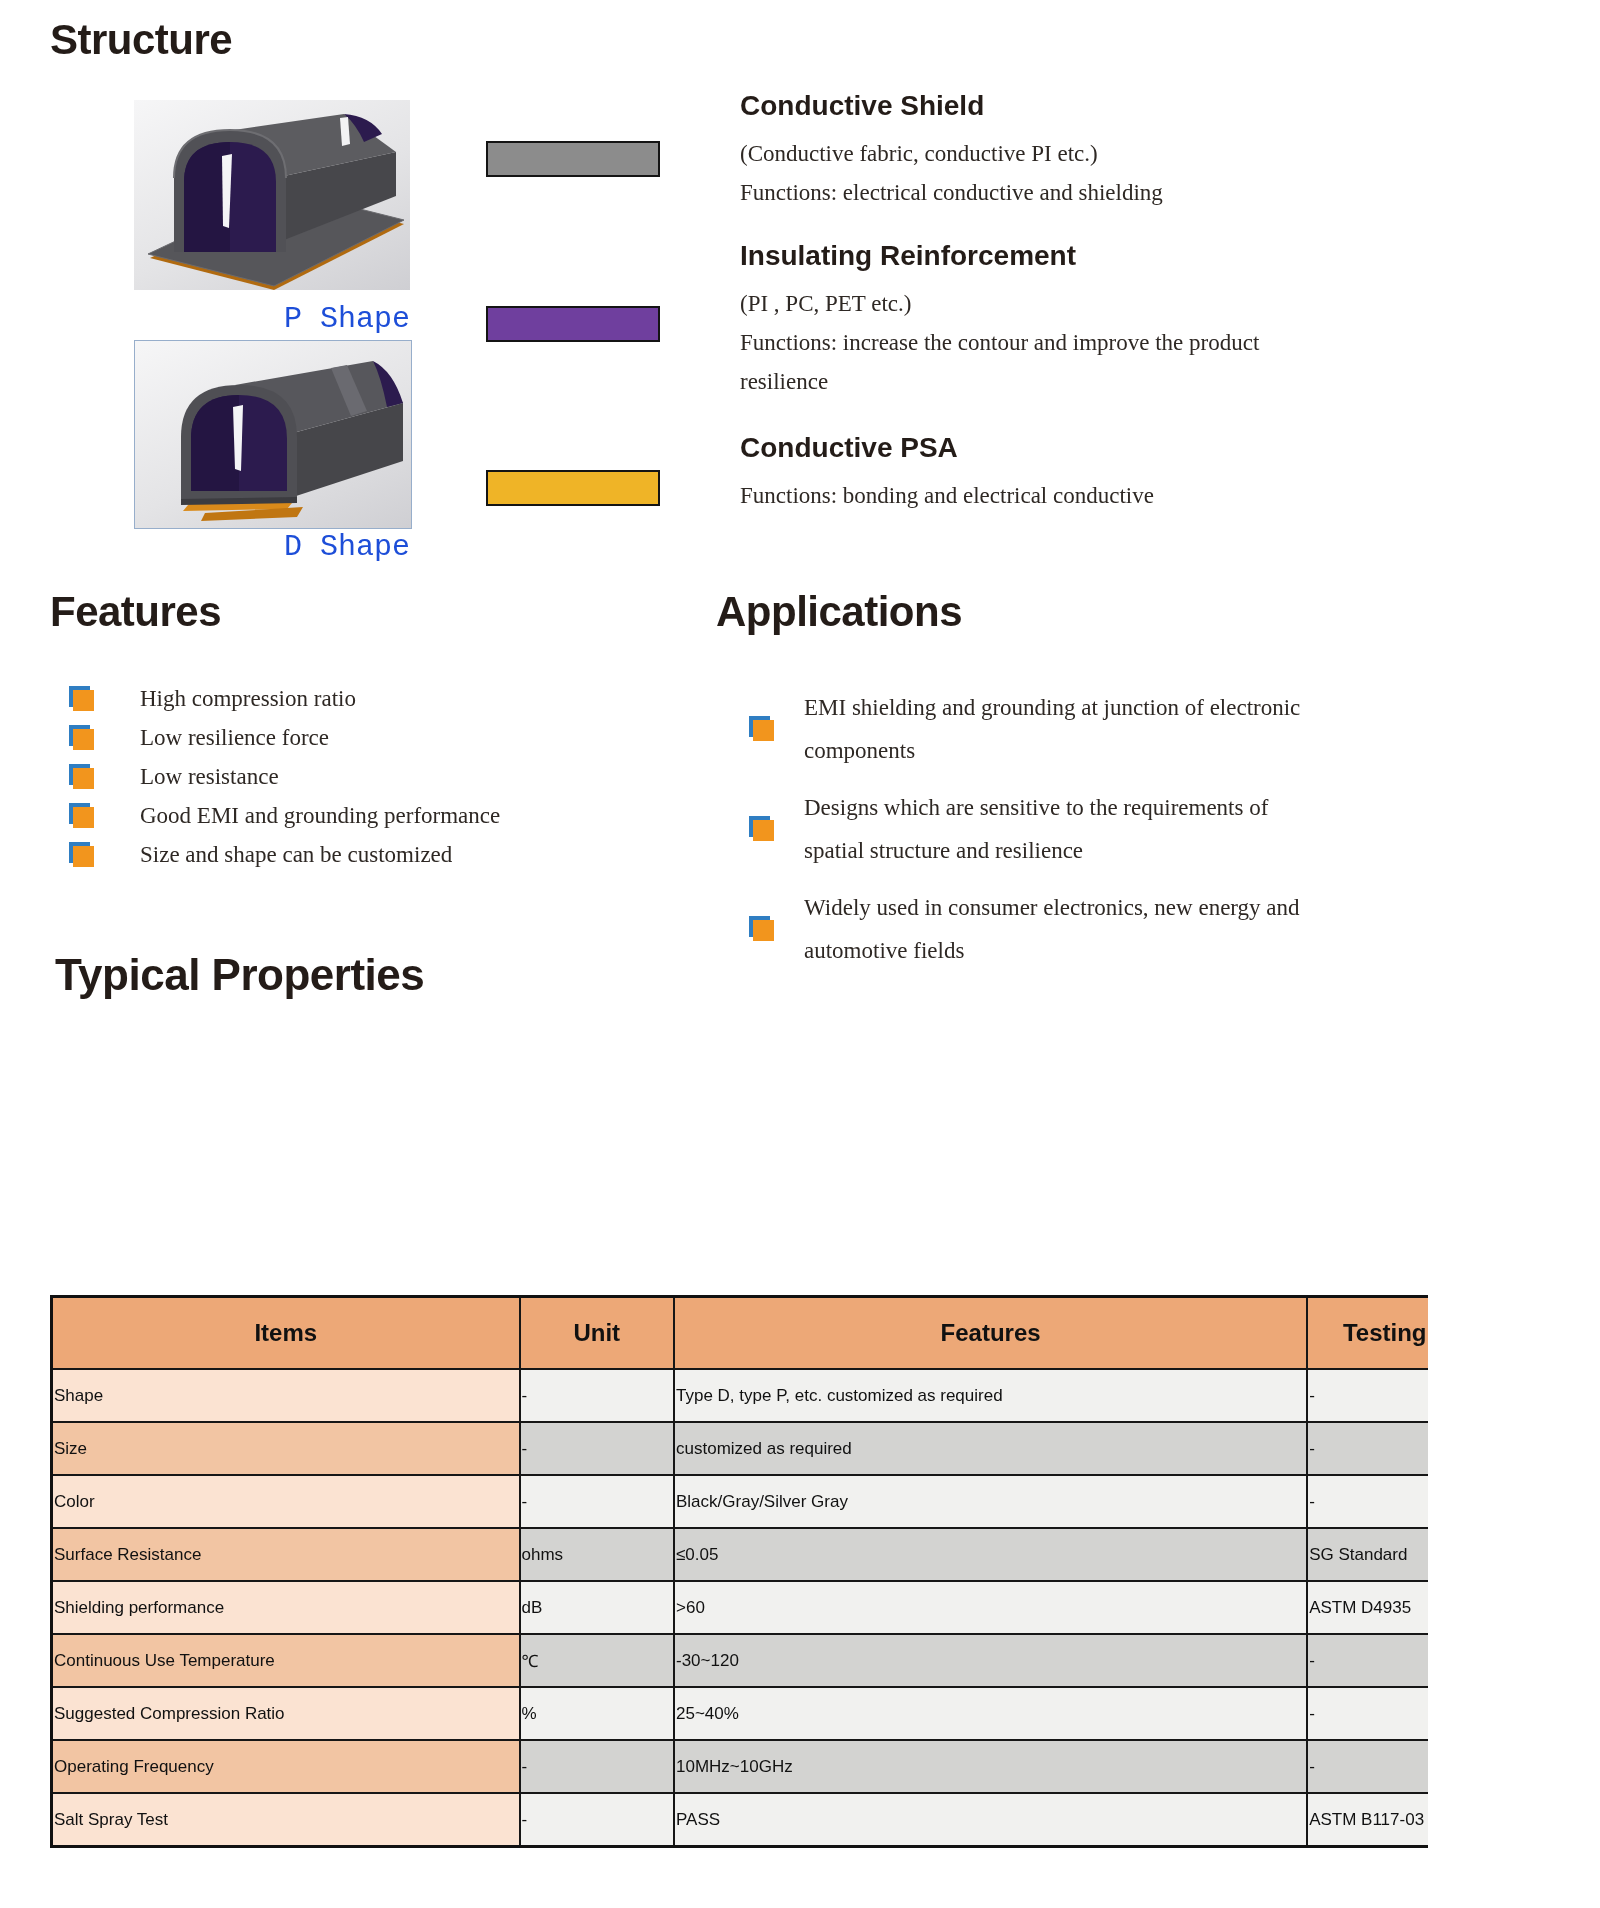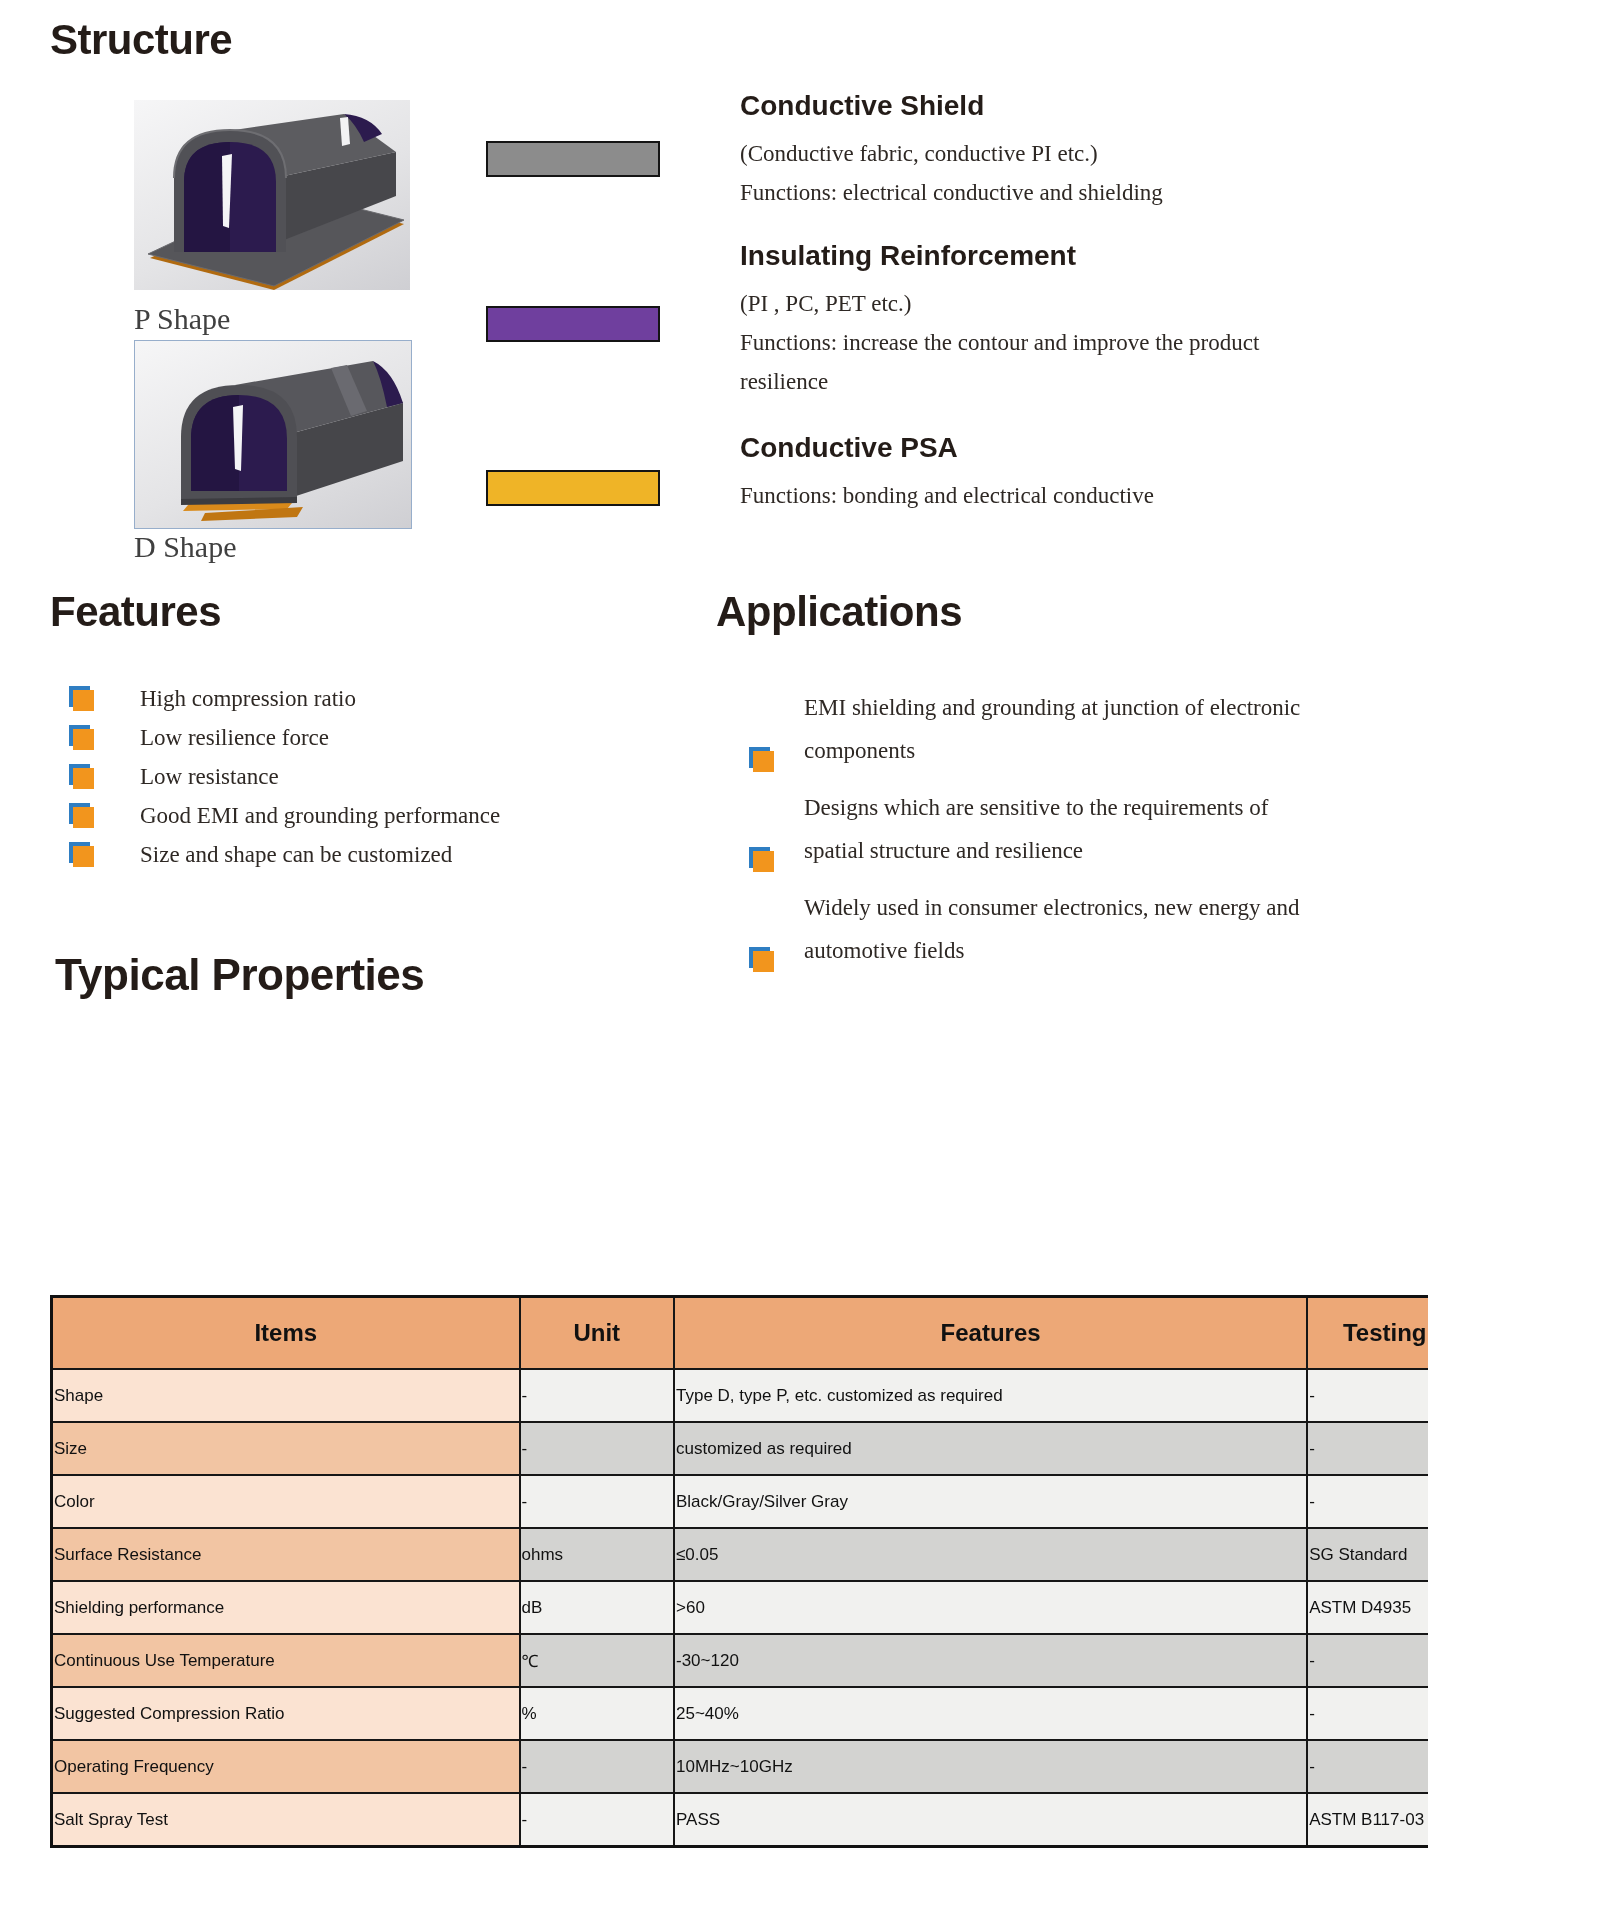--- a/index.html
+++ b/index.html
@@ -10,22 +10,22 @@
   #structure-title{left:50px;top:16px;font-size:42px;}
   #features-title{left:50px;top:588px;font-size:42px;}
   #applications-title{left:716px;top:588px;font-size:42px;}
   #properties-title{left:55px;top:950px;font-size:44px;}
 
   
   .figure{position:absolute;left:134px;width:276px;background:linear-gradient(155deg,#f6f6f7 0%,#e4e4e6 55%,#cfcfd3 100%);}
   #p-figure{top:100px;height:190px;}
   #d-figure{top:340px;height:187px;border:1px solid #97aecb;}
   .figure svg{display:block;width:100%;height:100%;}
-  .shape-label{position:absolute;left:134px;width:276px;text-align:left;
-               font-size:30px;color:#404040;font-family:Liberation Serif, serif;}
+  .shape-label{position:absolute;left:134px;width:276px;text-align:right;
+               font-size:30px;color:#1d4ed8;font-family:Liberation Mono, monospace;}
   #p-label{top:302px;}
   #d-label{top:530px;}
 
   
   .swatch{position:absolute;left:486px;width:170px;height:32px;border:2px solid #141414;}
   #swatch-shield{top:141px;}
   #swatch-insulating{top:306px;}
   #swatch-psa{top:470px;}
 
   
@@ -35,21 +35,21 @@
   #layer-psa{top:432px;}
   .layer-block h3{margin:0 0 12px 0;font-size:28px;font-weight:700;color:#241c18;
                   font-family:"Liberation Sans",sans-serif;}
   .layer-block p{margin:0;font-family:"Liberation Serif",serif;font-size:23px;
                  line-height:39px;color:#2e2824;max-width:520px;}
 
   
   .bullet-list{position:absolute;top:686px;}
   #features-list{left:73px;width:600px;}
   #applications-list{left:753px;width:560px;}
-  .bullet-item{display:flex;align-items:flex-end;margin-bottom:14px;}
+  .bullet-item{display:flex;align-items:center;margin-bottom:14px;}
   .bullet-icon{flex:none;width:21px;height:21px;margin-top:3px;background:#F2951D;
                box-shadow:-4px -4px 0 0 #2F7EC2;}
   #features-list .bullet-icon{margin-right:46px;}
   #applications-list .bullet-icon{margin-right:30px;}
   .bullet-text{font-family:"Liberation Serif",serif;font-size:23px;color:#2e2824;line-height:43px;}
   #features-list .bullet-text{line-height:25px;}
   #applications-list .bullet-text{max-width:500px;}
 
   
   #props-table{position:absolute;left:50px;top:1295px;width:1525px;

